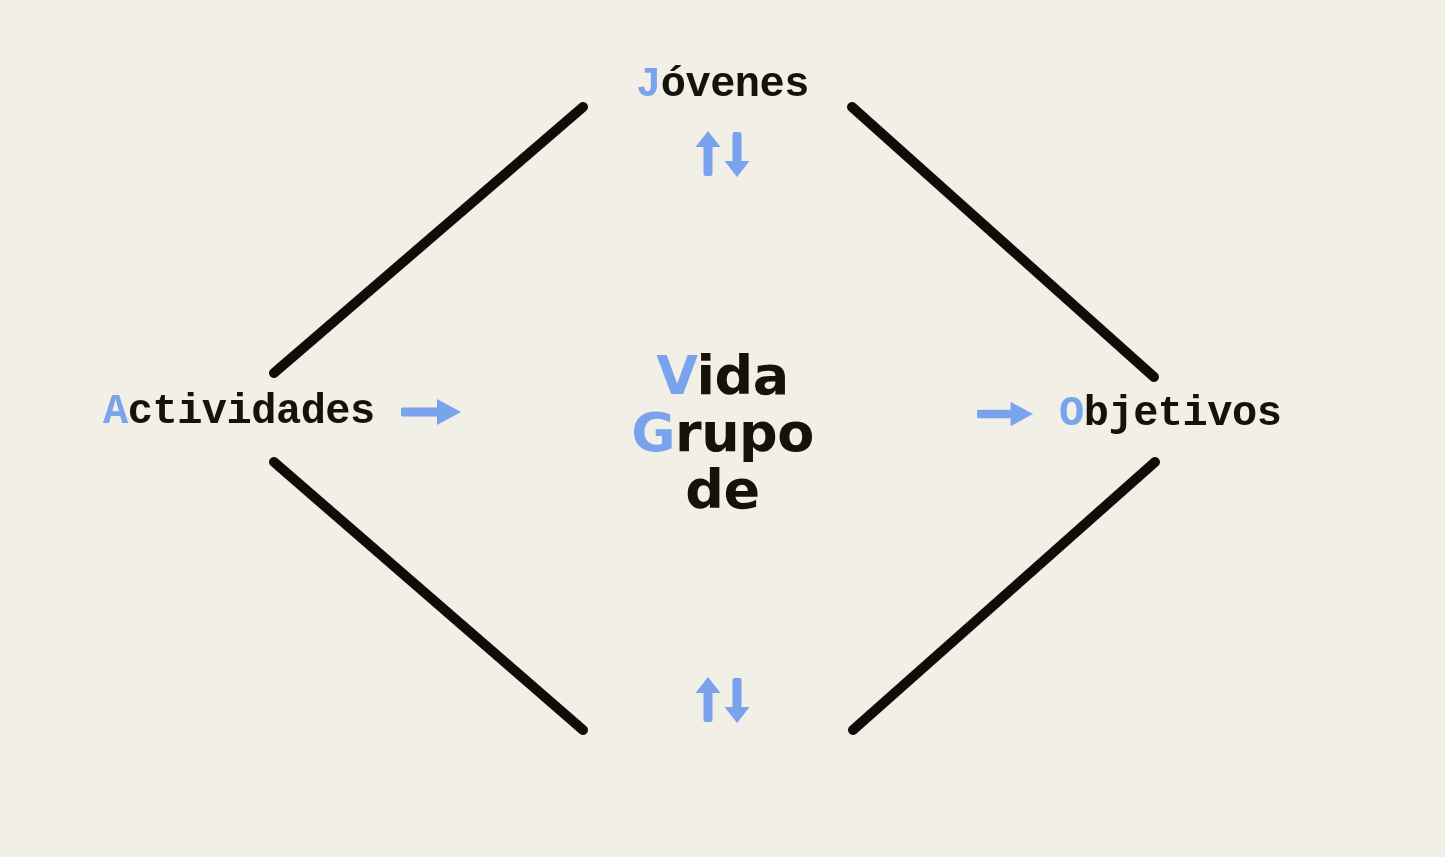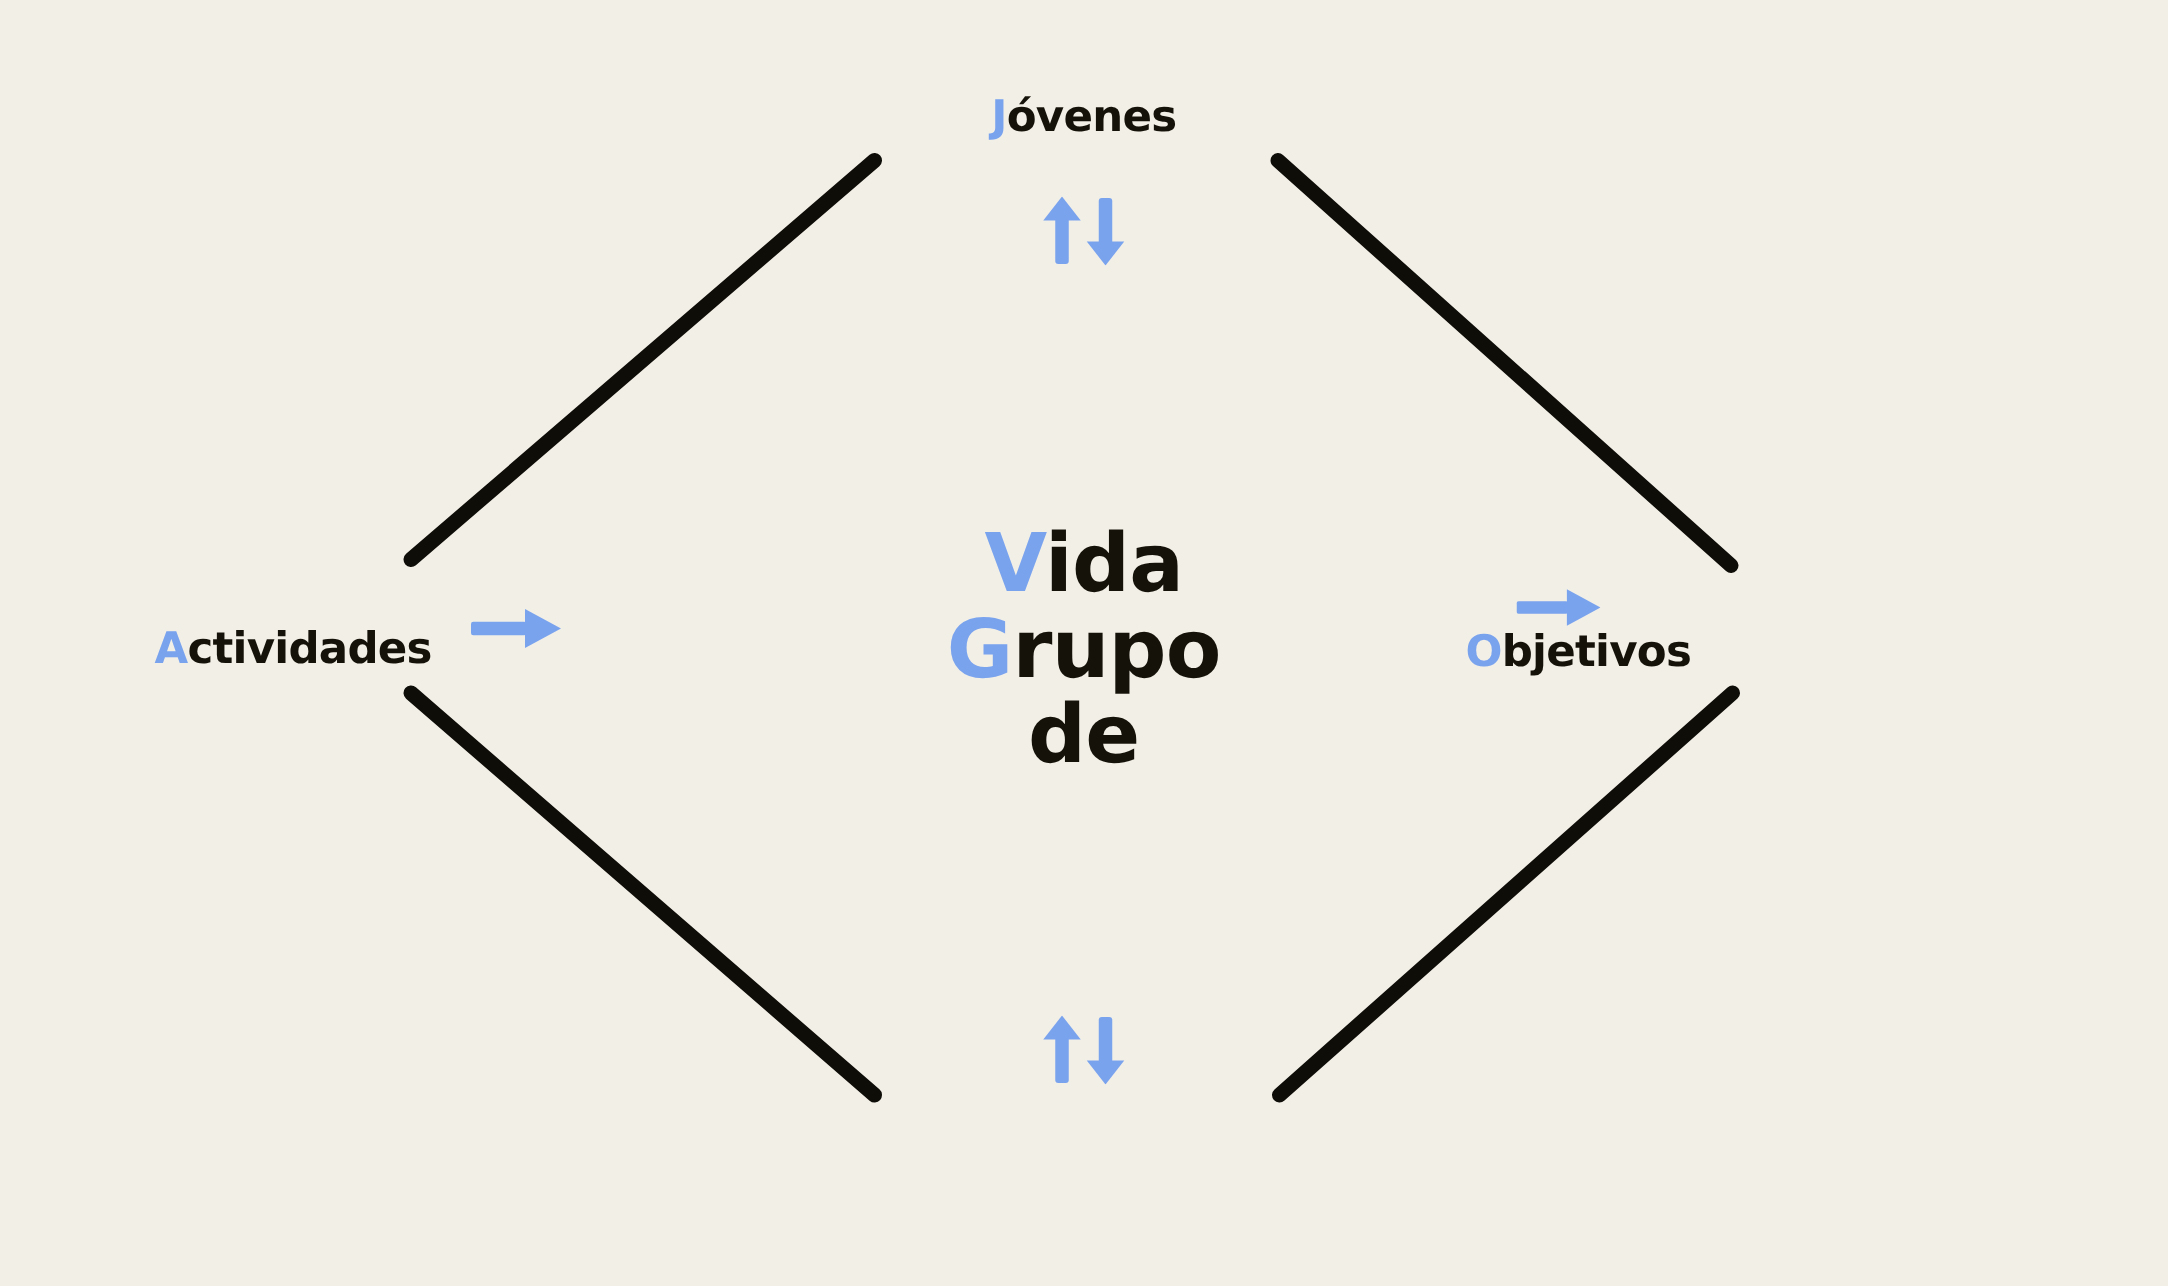--- a/index.html
+++ b/index.html
@@ -26,40 +26,41 @@
     left: 0; top: 0;
     width: 1445px; height: 857px;
   }
   .lines-svg line {
     stroke: var(--line);
     stroke-width: 10;
     stroke-linecap: round;
   }
   .node {
     position: absolute;
-    font-size: 29px;
+    font-size: 42px;
     font-weight: 700;
     letter-spacing: -0.5px;
     color: var(--ink);
     white-space: nowrap;
     line-height: 1.1;
+    font-family: Liberation Mono, monospace;
   }
   .accent-letter { color: var(--accent); }
   .centered { left: 50%; transform: translateX(-50%); }
 
   .top-node    { top: 62px; }
   .bottom-node { top: 729px; }
 
   .side-group {
     position: absolute;
     display: flex;
     align-items: center;
   }
   .left-group  { left: 103px; top: 389px; }
-  .right-group { left: 977px; top: 391px; flex-direction: column; }
+  .right-group { left: 977px; top: 391px; }
   .left-group .harrow  { margin-left: 26px; }
   .right-group .harrow { margin-right: 26px; }
 
   .harrow, .vpair { display: block; color: var(--accent); }
   .harrow polygon, .harrow rect,
   .vpair polygon, .vpair rect { fill: currentColor; }
 
   .updown {
     position: absolute;
   }
@@ -97,21 +98,21 @@
   <div class="updown updown-top centered">
     <svg class="vpair" width="58" height="46" viewBox="0 0 58 46" aria-hidden="true">
       <polygon points="14,0 26.5,16 1.5,16"></polygon>
       <rect x="9.5" y="14" width="9" height="31" rx="2"></rect>
       <rect x="38.5" y="1" width="9" height="31" rx="2"></rect>
       <polygon points="43,46 30.5,30 55.5,30"></polygon>
     </svg>
   </div>
 
   <div class="side-group left-group">
-    <div class="node" style="position:static;margin-top:28px;">
+    <div class="node" style="position:static;">
       <span class="accent-letter">A</span><span>ctividades</span>
     </div>
     <svg class="harrow" width="60" height="30" viewBox="0 0 60 30" aria-hidden="true">
       <rect x="0" y="10.5" width="37" height="9" rx="1.5"></rect>
       <polygon points="36,2 60,15 36,28"></polygon>
     </svg>
   </div>
 
   <div class="center-title centered">
     <div>

